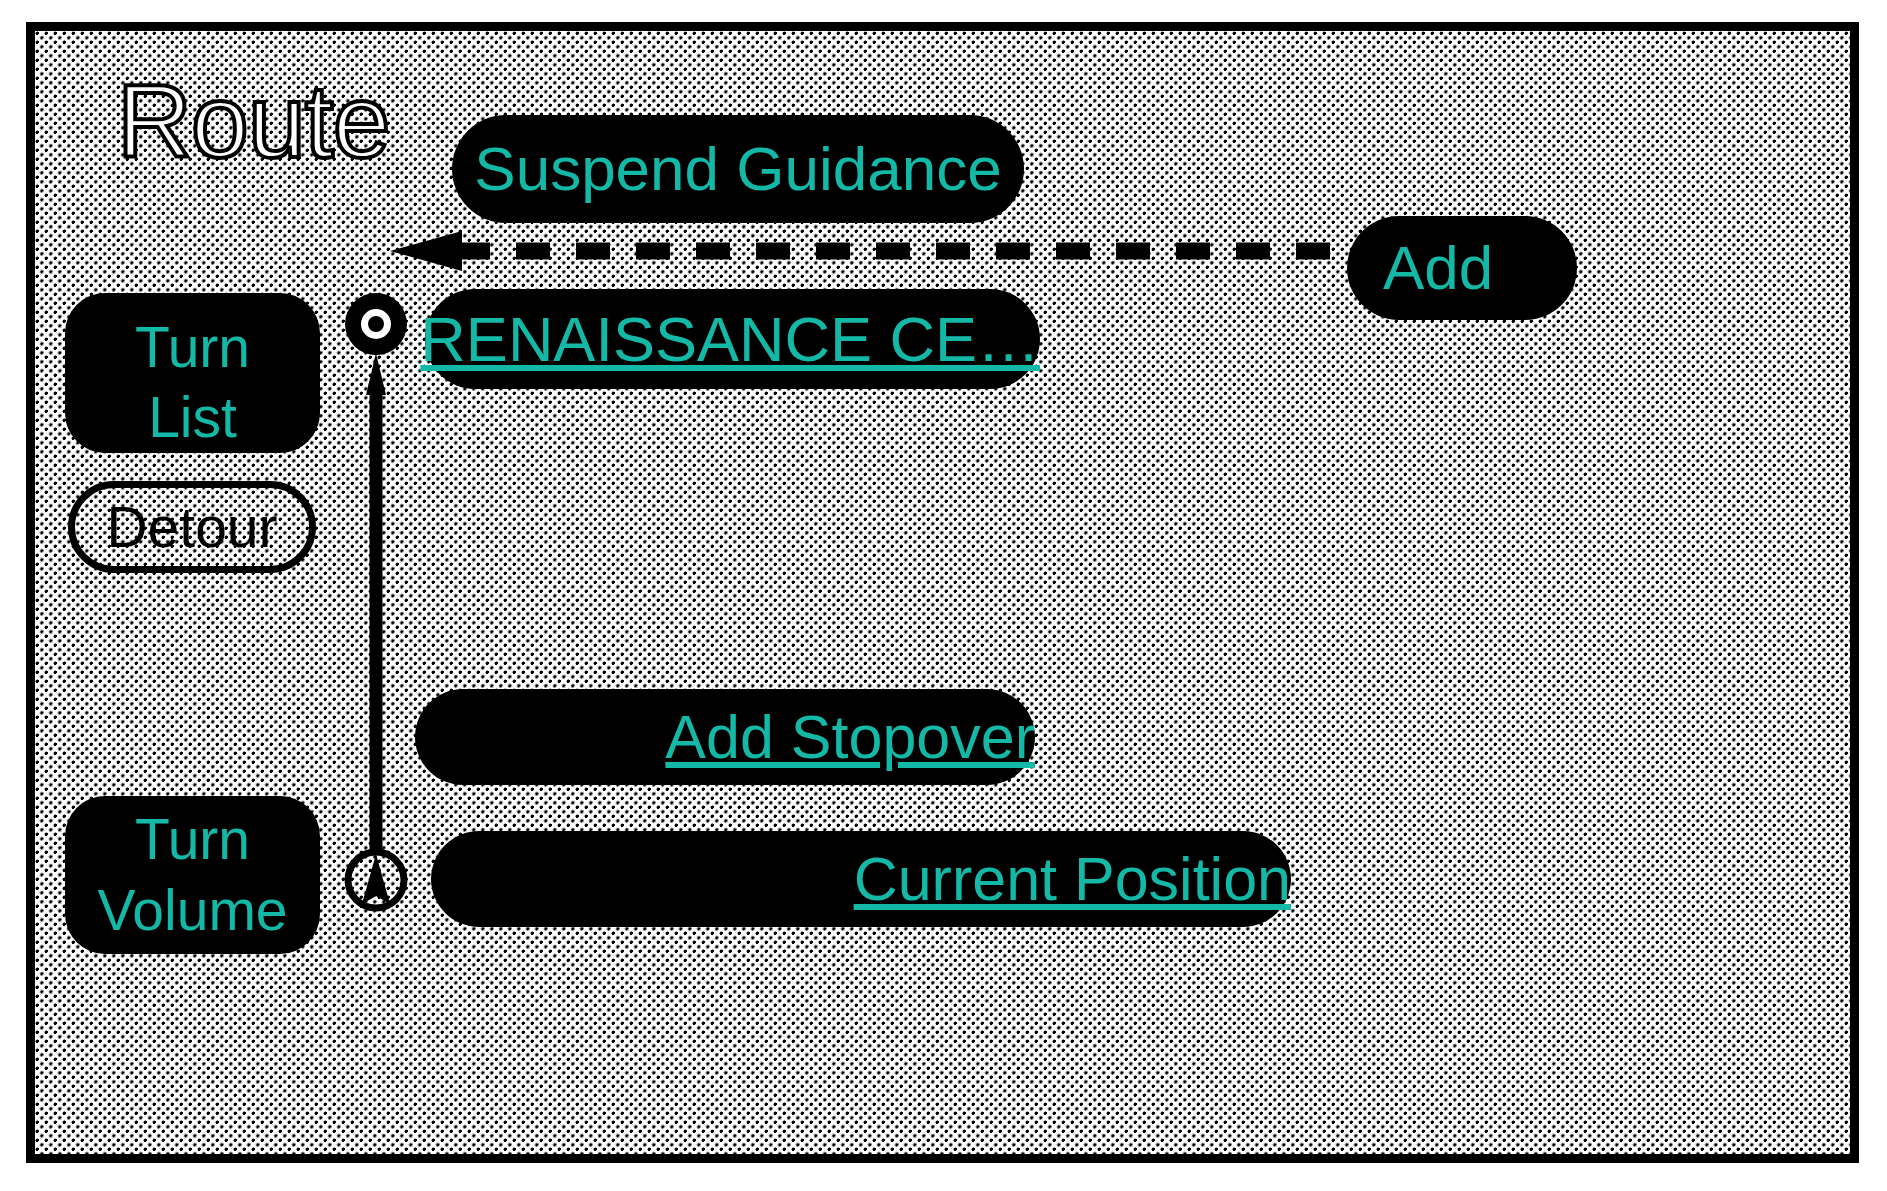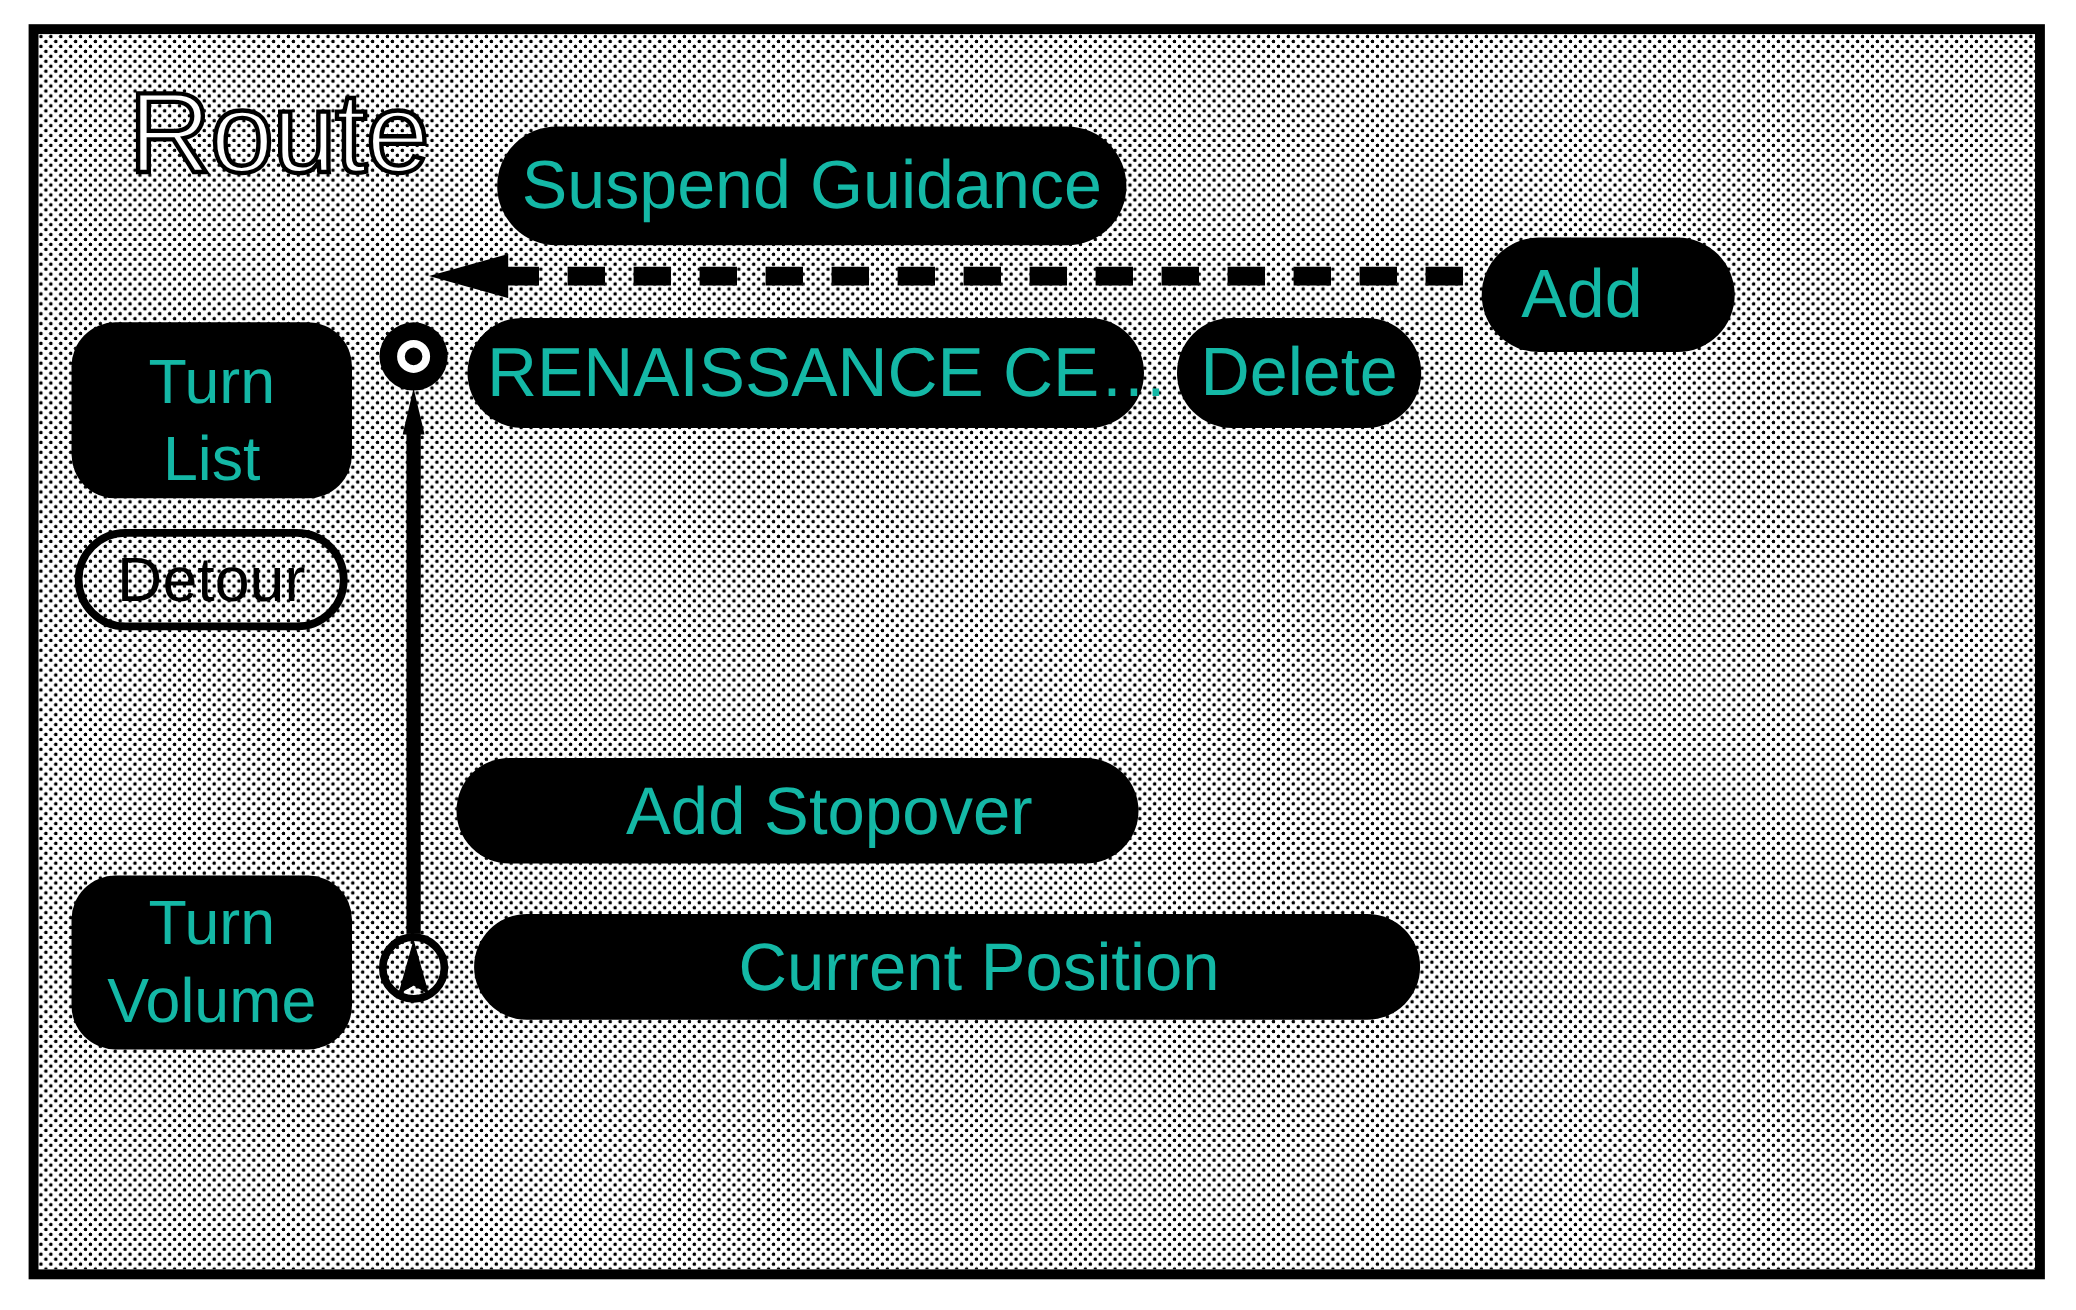--- a/index.html
+++ b/index.html
@@ -47,21 +47,21 @@
     background: #000000;
     border-radius: 999px;
     color: #14b8a6;
     display: flex;
     align-items: center;
     box-sizing: border-box;
     line-height: 1.0;
     white-space: nowrap;
   }
   .pill.center { justify-content: center; text-align: center; }
-  .pill.left   { justify-content: center; }
+  .pill.left   { justify-content: flex-end; text-decoration: underline; }
 
   .pill-outline {
     position: absolute;
     background: transparent;
     border: 7px solid #000000;
     border-radius: 999px;
     color: #000000;
     display: flex;
     align-items: center;
     justify-content: center;
@@ -242,23 +242,20 @@
         <rect x="3.5" y="36" width="13" height="460" fill="#000000"></rect>
       </svg>
     </div>
 
     <div id="marker-destination"></div>
 
     <div class="pill left" id="btn-destination">
       <span>RENAISSANCE CE…</span>
     </div>
 
-    <div class="pill center" id="btn-delete">
-      <span>Delete</span>
-    </div>
 
     <div class="pill" id="btn-add">
       <span>Add</span>
     </div>
 
     <div class="pill left" id="btn-add-stopover">
       <span>Add Stopover</span>
     </div>
 
     <div id="marker-position">

